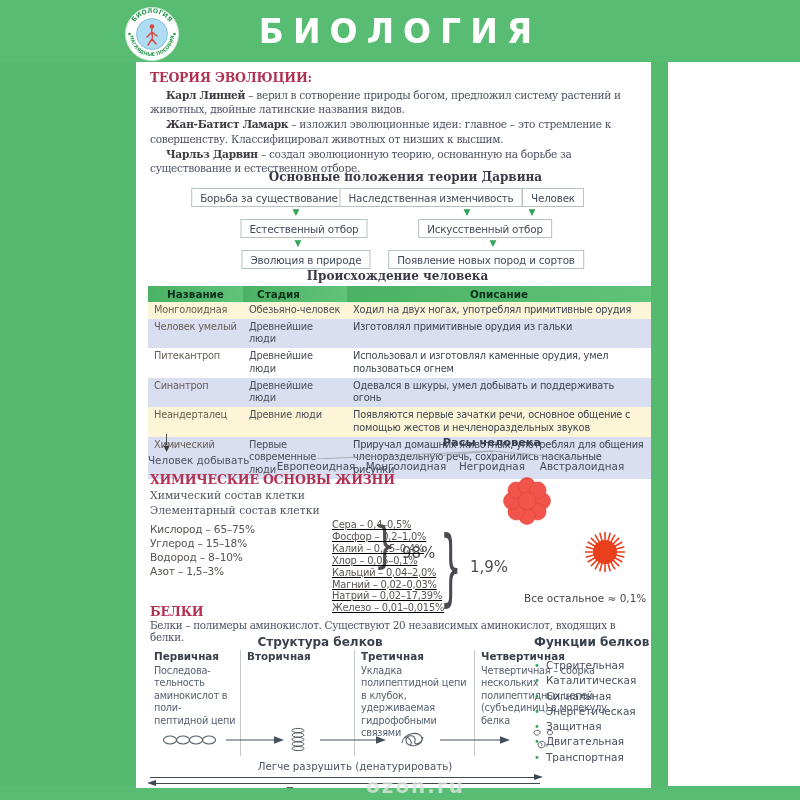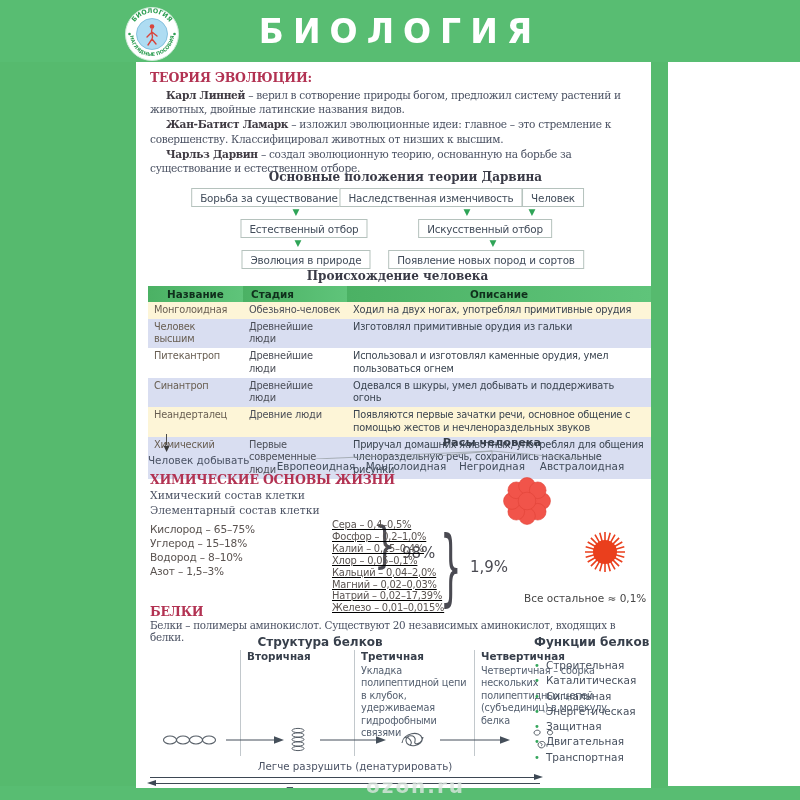--- a/index.html
+++ b/index.html
@@ -121,32 +121,32 @@
     <p class="center-line serif-b" style="top:207px;padding-left:8px;">Происхождение человека</p>
     <table class="origin">
       <colgroup>
           <col style="width:95px">
           <col style="width:104px">
           <col style="width:304px">
         </colgroup>
       <thead>
         <tr>
           <th>Название</th>
-          <th style="text-align:left;padding-left:8px;">Стадия</th>
+          <th style="text-align:left;padding-left:14px;">Стадия</th>
           <th>Описание</th>
         </tr>
       </thead>
       <tbody>
         <tr class="cream">
             <td class="c-name">Монголоидная</td>
             <td class="c-stage">Обезьяно-человек</td>
             <td class="c-desc">Ходил на двух ногах, употреблял примитивные орудия</td>
           </tr>
         <tr class="lav">
-            <td class="c-name">Человек высшим</td>
+            <td class="c-name">Человек умелый</td>
             <td class="c-stage">Древнейшие люди</td>
             <td class="c-desc">Изготовлял примитивные орудия из гальки</td>
           </tr>
         <tr class="white">
             <td class="c-name">Питекантроп</td>
             <td class="c-stage">Древнейшие люди</td>
             <td class="c-desc">Использовал и изготовлял каменные орудия, умел пользоваться огнем</td>
           </tr>
         <tr class="lav">
             <td class="c-name">Синантроп</td>
@@ -225,20 +225,24 @@
       <path d="M32 22L42 22M31.7 24.6L41.3 27.2M30.7 27L39.3 32M29.1 29.1L36.1 36.1M27 30.7L32 39.3M24.6 31.7L27.2 41.3M22 32L22 42M19.4 31.7L16.8 41.3M17 30.7L12 39.3M14.9 29.1L7.9 36.1M13.3 27L4.7 32M12.3 24.6L2.7 27.2M12 22L2 22M12.3 19.4L2.7 16.8M13.3 17L4.7 12M14.9 14.9L7.9 7.9M17 13.3L12 4.7M19.4 12.3L16.8 2.7M22 12L22 2M24.6 12.3L27.2 2.7M27 13.3L32 4.7M29.1 14.9L36.1 7.9M30.7 17L39.3 12M31.7 19.4L41.3 16.8" stroke="#ea3f1d" stroke-width="1.6"></path>
     </svg>
     <span class="abs" style="left:388px;top:530px;font-size:10.5px;color:#464646;">Все остальное ≈ 0,1%</span>
 
     <h2 class="red-h" style="left:14px;top:542px;">БЕЛКИ</h2>
     <span class="abs" style="left:14px;top:557px;width:500px;font-family:'DejaVu Serif',serif;font-size:10.4px;letter-spacing:-0.3px;color:#4b5263;">Белки – полимеры аминокислот. Существуют 20 независимых аминокислот, входящих в белки.</span>
     <span class="abs sans-b" style="left:184px;top:573px;transform:translateX(-50%);white-space:nowrap;font-size:12px;">Структура белков</span>
     <span class="abs sans-b" style="left:398px;top:573px;white-space:nowrap;font-size:12px;">Функции белков</span>
 
     <div class="pcols">
+      <div class="pcol" style="left:0;width:92px;">
+        <p class="ph">Первичная</p>
+        <div class="pd">Последова- тельность аминокислот в поли- пептидной цепи</div>
+      </div>
       <div class="pcol bordered" style="left:92px;width:114px;">
         <p class="ph">Вторичная</p>
       </div>
       <div class="pcol bordered" style="left:206px;width:120px;">
         <p class="ph">Третичная</p>
         <div class="pd">Укладка полипептидной цепи в клубок, удерживаемая гидрофобными связями</div>
       </div>
       <div class="pcol bordered" style="left:326px;width:140px;">
         <p class="ph">Четвертичная</p>
         <div class="pd">Четвертичная – сборка нескольких полипептидных цепей (субъединиц) в молекулу белка</div>

